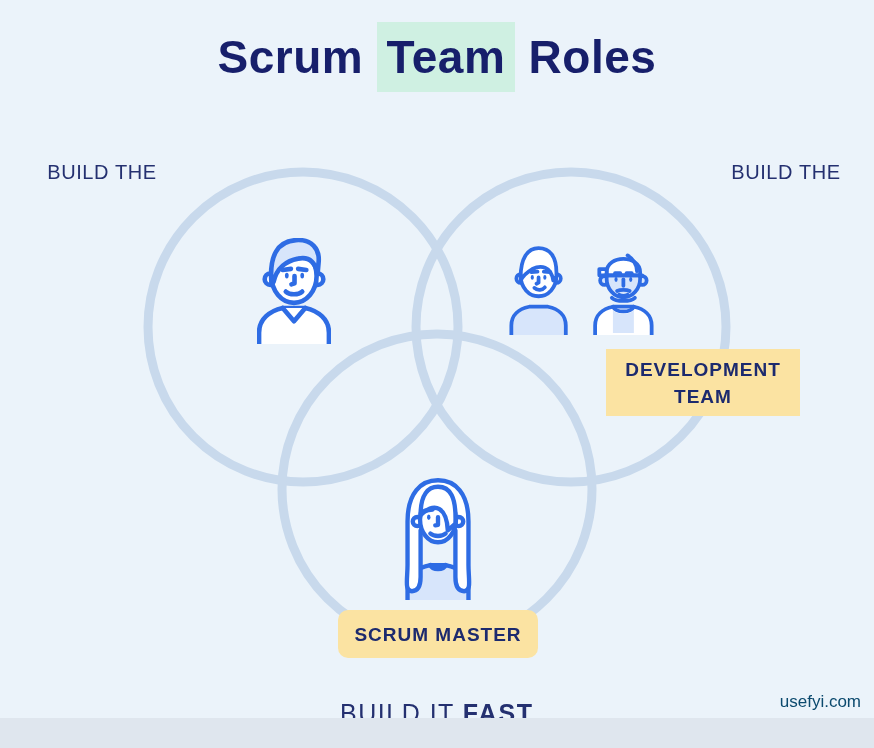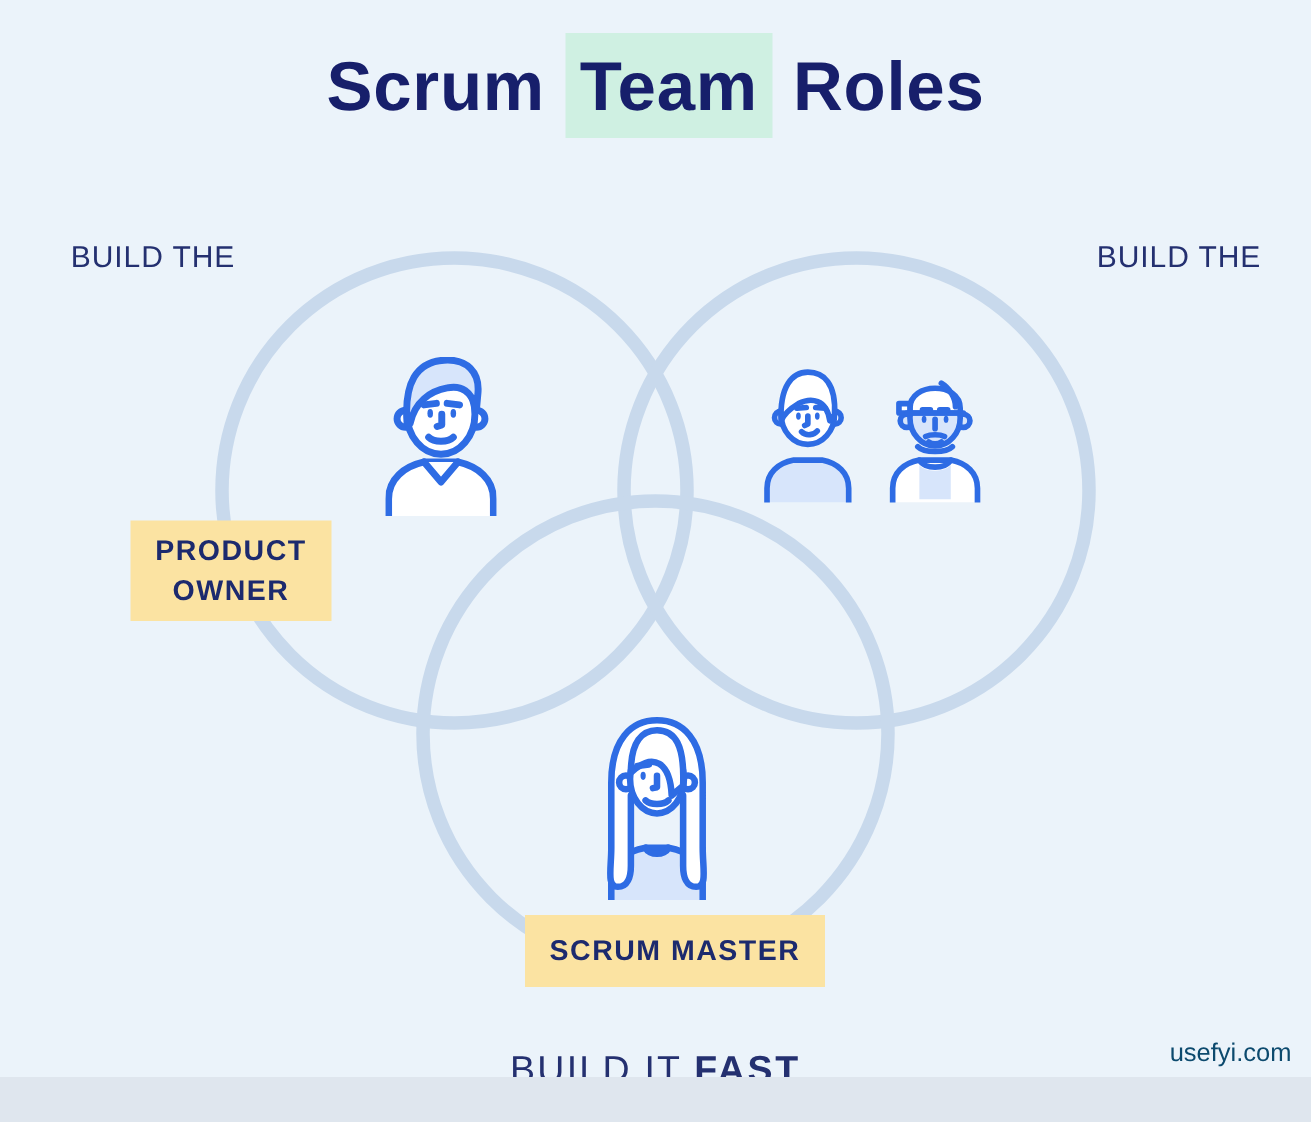--- a/index.html
+++ b/index.html
@@ -47,21 +47,21 @@
     color:#1c2a6e;
     font-weight:bold;
     font-size:19px;
     letter-spacing:1px;
     line-height:27px;
     display:flex;align-items:center;justify-content:center;
     text-align:center;
   }
   .role-label.po{left:87px;top:347px;width:134px;height:67px;}
   .role-label.dev{left:606px;top:349px;width:194px;height:67px;}
-  .role-label.sm{left:350px;top:610px;width:200px;height:48px;}
+  .role-label.sm{left:338px;top:610px;width:200px;height:48px;border-radius:10px;}
   
   .avatar{position:absolute;}
   .avatar.man{left:257px;top:238px;}
   .avatar.devs{left:509px;top:246px;}
   .avatar.woman{left:401px;top:478px;}
   
   .bottom-line{
     position:absolute;left:0;right:0;top:699px;
     text-align:center;
     font-size:25px;
@@ -158,20 +158,20 @@
       <circle cx="67" cy="50" r="4.2" fill="#ffffff"></circle>
       <ellipse cx="48" cy="48" rx="16.5" ry="21" fill="#ffffff"></ellipse>
       <path d="M32 44 C32 25 39 18 48 18 C59 18 65 27 64 52 L57 58 C56 38 46 31 32 44 Z" fill="#ffffff"></path>
       <path d="M36 40 L43 39"></path>
       <path d="M48 46 L48 53 L45.5 53.5"></path>
       <path d="M41 61 C44 64 52 64 55 61"></path>
       <ellipse cx="39.5" cy="46" rx="1.6" ry="2.5" fill="#2e6ce4" stroke="none"></ellipse>
     </g>
   </svg>
 
-  <div class="role-label po">PRODUCT OWNER</div>
+  <div class="role-label dev">DEVELOPMENT TEAM</div>
   <div class="role-label sm">SCRUM MASTER</div>
 
   <div class="bottom-line"><span>BUILD IT </span><b>FAST</b></div>
 
   <div class="watermark">usefyi.com</div>
 
 </div>
 
 </body></html>

